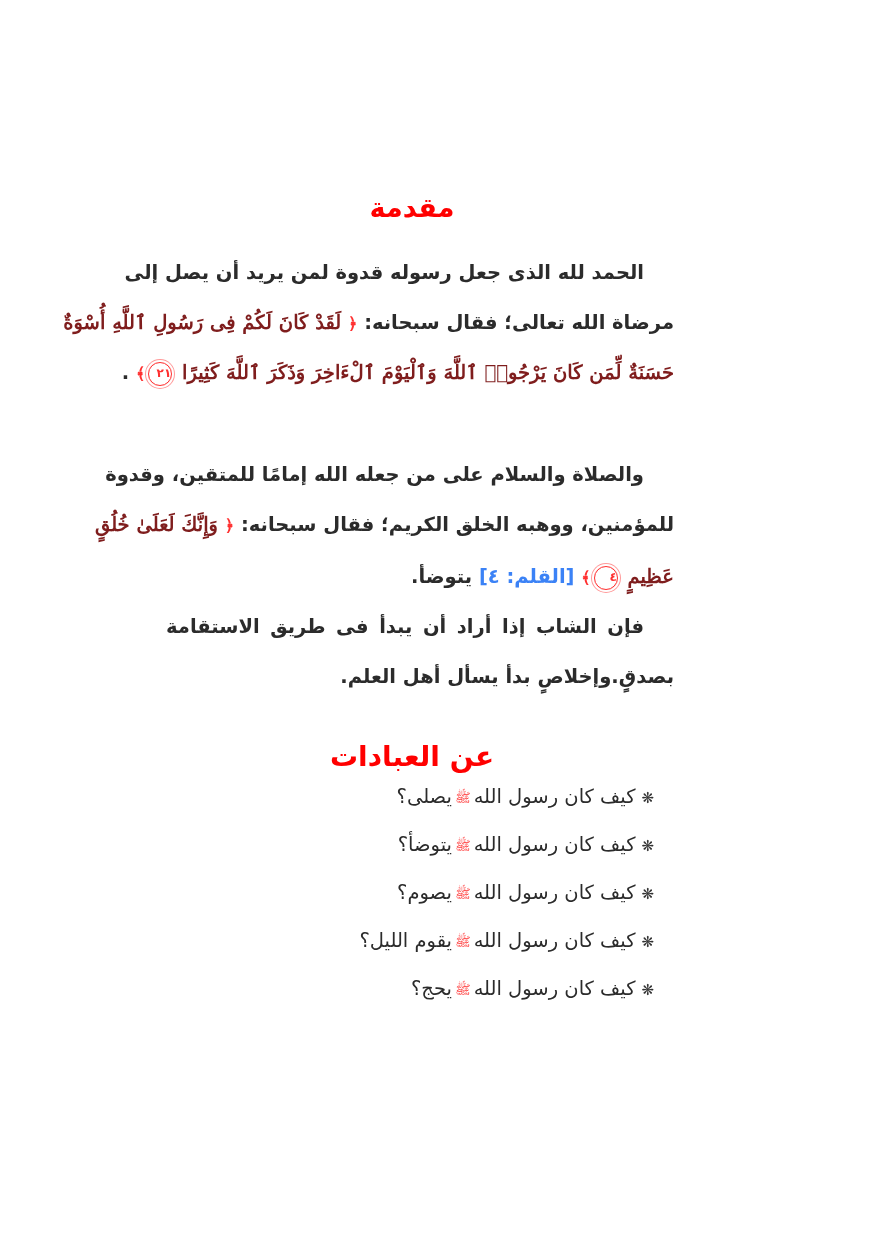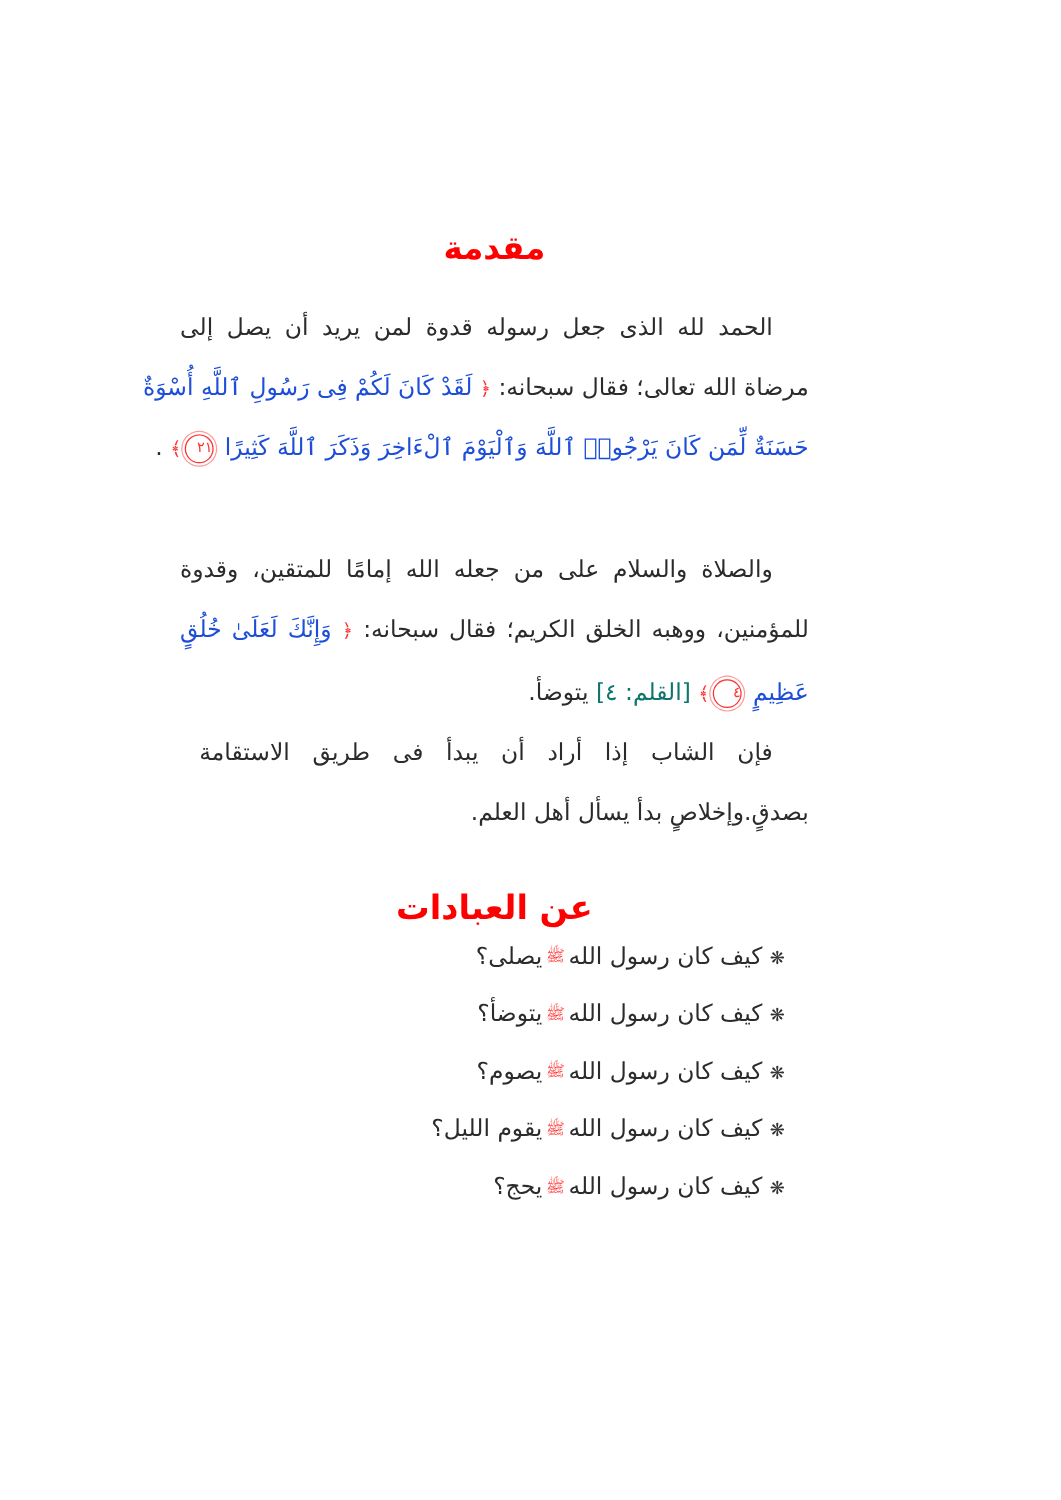--- a/index.html
+++ b/index.html
@@ -39,36 +39,37 @@
     }
     .line {
       position: absolute;
       right: 150px;
       left: 150px;
       font-size: 19.5px;
       line-height: 30px;
       white-space: nowrap;
       text-align: justify;
       text-align-last: justify;
+      font-weight: bold;
     }
     .line.indent {
       right: 150px;
       padding-right: 30px;
     }
     .line.short {
       text-align: right;
       text-align-last: right;
     }
     .quran {
-      color: #1d4ed8;
+      color: #7f1d1d;
       font-family: "DejaVu Serif", serif;
       margin-top: 26px;
     }
     .ref {
-      color: #0f766e;
+      color: #3b82f6;
     }
     .ayah-marker {
       display: inline-block;
       width: 22px;
       height: 22px;
       border: 1.5px solid #ff3030;
       border-radius: 50%;
       text-align: right;
       line-height: 21px;
       font-size: 12px;

